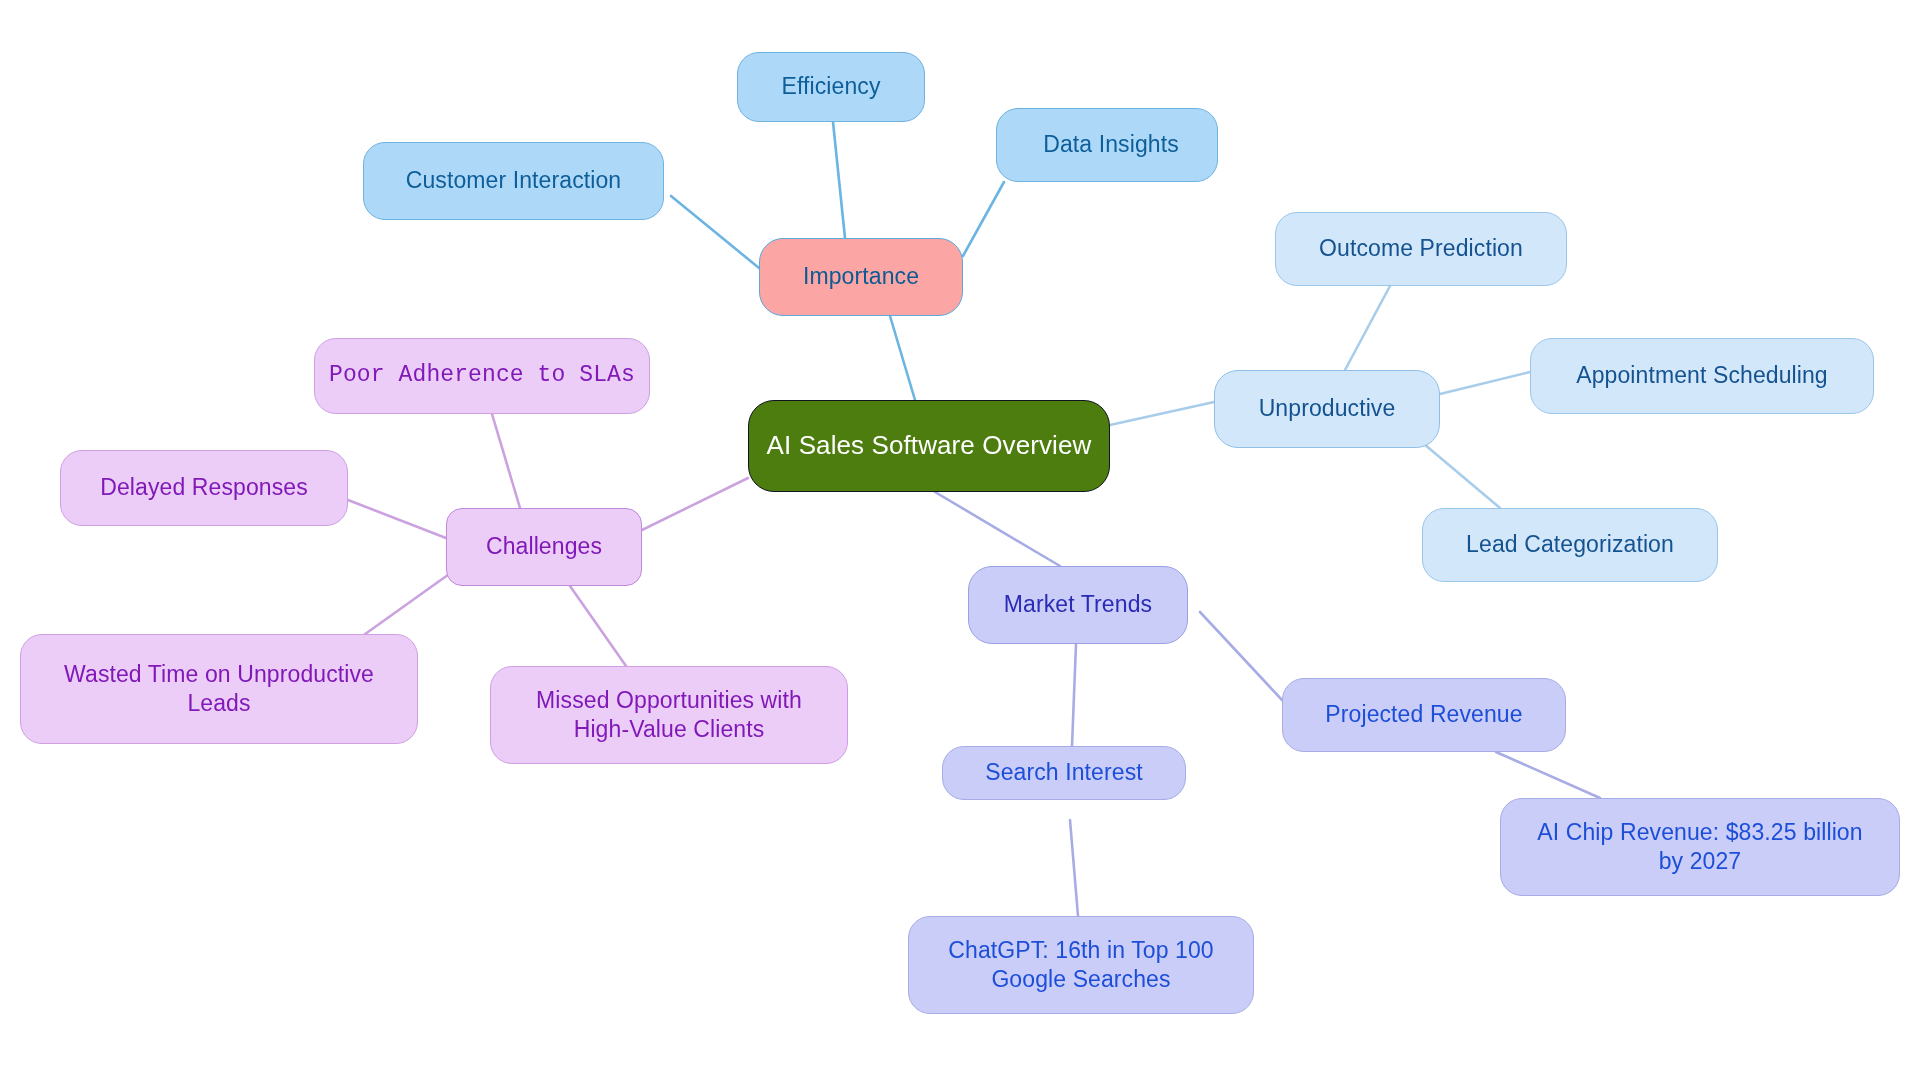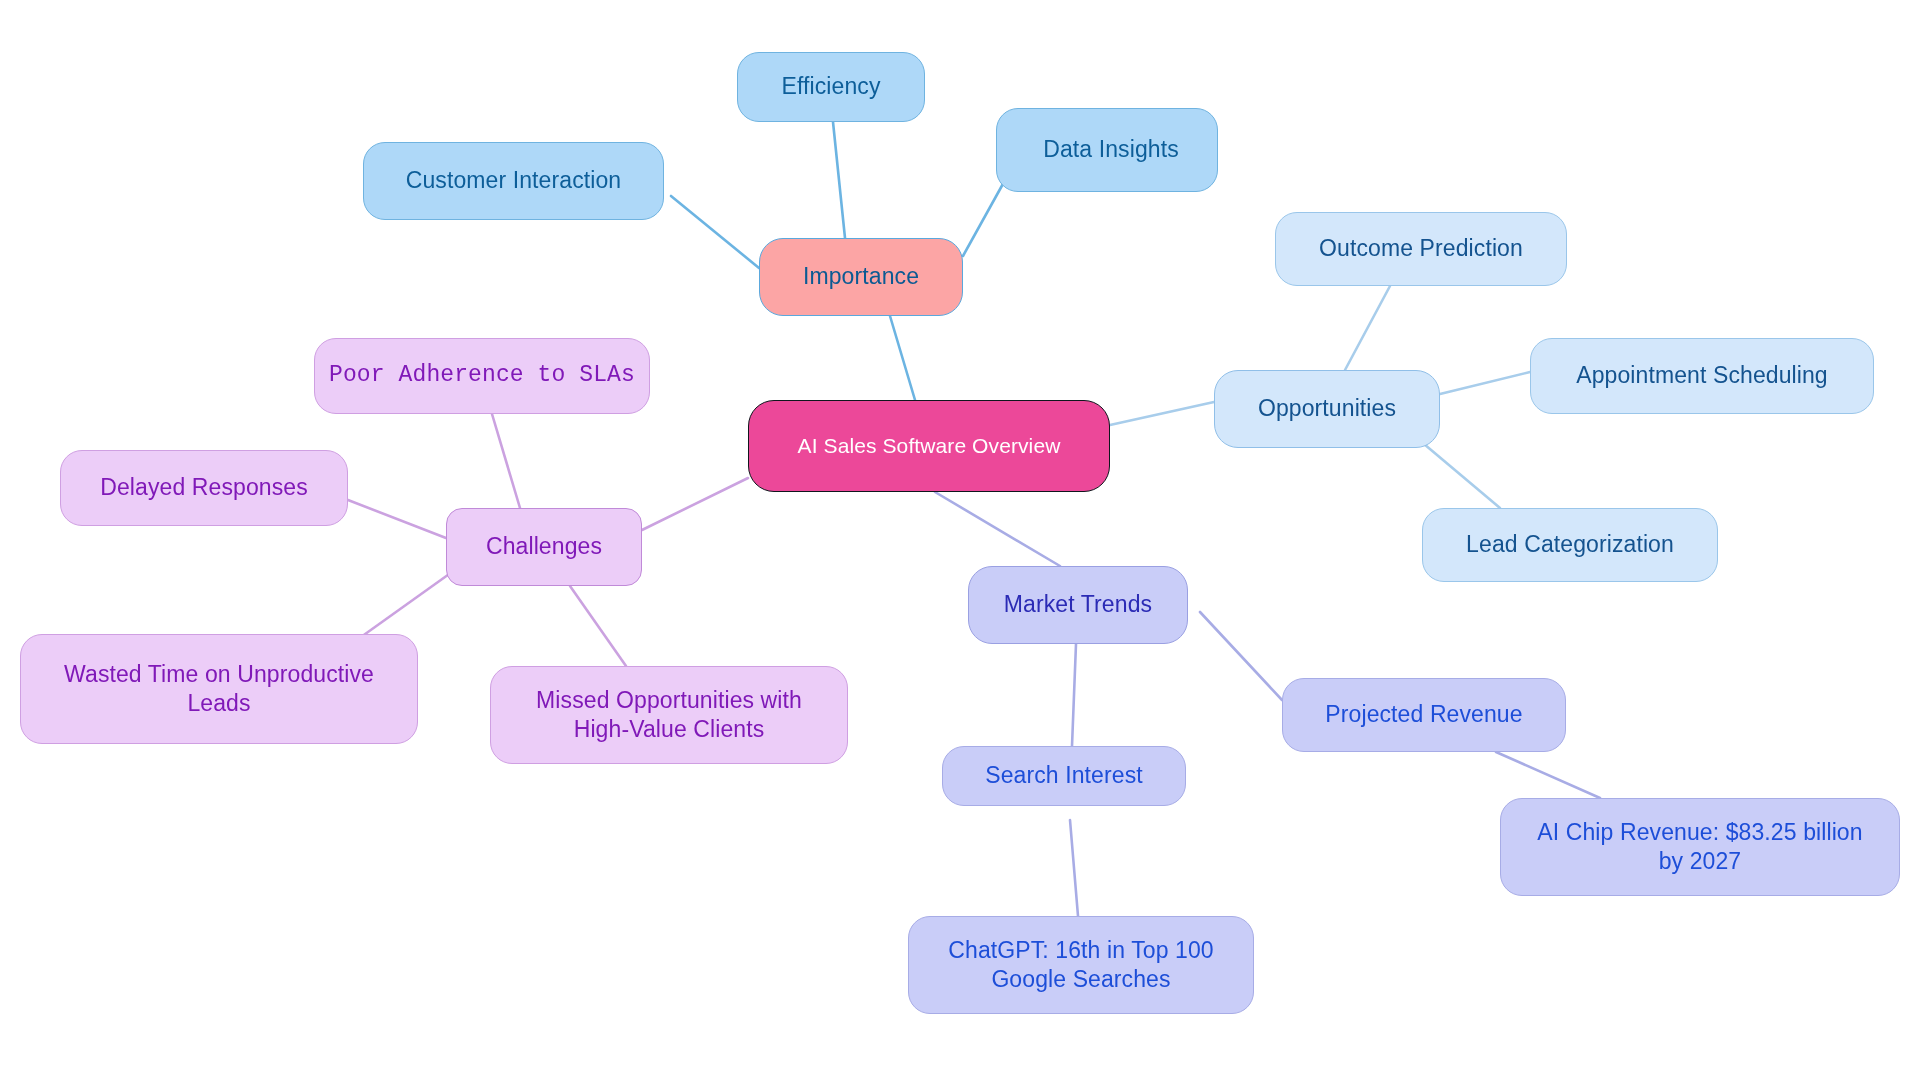--- a/index.html
+++ b/index.html
@@ -34,25 +34,25 @@
     align-items: center;
     justify-content: center;
     text-align: center;
     border-style: solid;
     border-width: 1.6px;
     line-height: 1.28;
     white-space: pre-line;
     letter-spacing: 0.1px;
   }
   .node.root {
-    background: #ec4899;
+    background: #4d7c0f;
     border-color: #10161d;
     color: #ffffff;
     border-radius: 26px;
-    font-size: 21px;
+    font-size: 26px;
   }
   .node.lvl1 {
     border-radius: 24px;
     font-size: 23px;
   }
   .node.lvl2 {
     border-radius: 22px;
     font-size: 23px;
   }
   
@@ -90,33 +90,33 @@
       <line x1="1076" y1="644" x2="1072" y2="746" stroke="#a8ace5" stroke-width="2.6" stroke-linecap="round"></line>
       <line x1="1200" y1="612" x2="1282" y2="700" stroke="#a8ace5" stroke-width="2.6" stroke-linecap="round"></line>
       <line x1="1070" y1="820" x2="1078" y2="916" stroke="#a8ace5" stroke-width="2.6" stroke-linecap="round"></line>
       <line x1="1496" y1="752" x2="1600" y2="798" stroke="#a8ace5" stroke-width="2.6" stroke-linecap="round"></line>
     </svg>
   <div id="node-layer">
       <div class="node root" style="left: 748px; top: 400px; width: 362px; height: 92px;">AI Sales Software Overview</div>
       <div class="node lvl1 pal-importance" style="left: 759px; top: 238px; width: 204px; height: 78px;">Importance</div>
       <div class="node lvl2 pal-importance-leaf" style="left: 737px; top: 52px; width: 188px; height: 70px;">Efficiency</div>
       <div class="node lvl2 pal-importance-leaf" style="left: 363px; top: 142px; width: 301px; height: 78px;">Customer Interaction</div>
-      <div class="node lvl2 pal-importance-leaf" style="left: 996px; top: 108px; width: 222px; height: 84px; padding-left: 8px;">Data Insights</div>
-      <div class="node lvl1 pal-functionality" style="left: 1214px; top: 370px; width: 226px; height: 78px;">Opportunities</div>
+      <div class="node lvl2 pal-importance-leaf" style="left: 996px; top: 108px; width: 222px; height: 74px; padding-left: 8px;">Data Insights</div>
+      <div class="node lvl1 pal-functionality" style="left: 1214px; top: 370px; width: 226px; height: 78px;">Unproductive</div>
       <div class="node lvl2 pal-functionality-leaf" style="left: 1275px; top: 212px; width: 292px; height: 74px;">Outcome Prediction</div>
       <div class="node lvl2 pal-functionality-leaf" style="left: 1530px; top: 338px; width: 344px; height: 76px;">Appointment Scheduling</div>
       <div class="node lvl2 pal-functionality-leaf" style="left: 1422px; top: 508px; width: 296px; height: 74px;">Lead Categorization</div>
       <div class="node lvl1 pal-challenges" style="left: 446px; top: 508px; width: 196px; height: 78px; border-radius: 16px;">Challenges</div>
       <div class="node lvl2 pal-challenges-leaf" style="left: 314px; top: 338px; width: 336px; height: 76px; font-family: Liberation Mono, monospace;">Poor Adherence to SLAs</div>
       <div class="node lvl2 pal-challenges-leaf" style="left: 60px; top: 450px; width: 288px; height: 76px;">Delayed Responses</div>
       <div class="node lvl2 pal-challenges-leaf" style="left: 20px; top: 634px; width: 398px; height: 110px;">Wasted Time on Unproductive
 Leads</div>
       <div class="node lvl2 pal-challenges-leaf" style="left: 490px; top: 666px; width: 358px; height: 98px;">Missed Opportunities with
 High-Value Clients</div>
       <div class="node lvl1 pal-market" style="left: 968px; top: 566px; width: 220px; height: 78px;">Market Trends</div>
-      <div class="node lvl2 pal-market-leaf" style="left: 942px; top: 746px; width: 244px; height: 60px;">Search Interest</div>
+      <div class="node lvl2 pal-market-leaf" style="left: 942px; top: 746px; width: 244px; height: 54px;">Search Interest</div>
       <div class="node lvl2 pal-market-leaf" style="left: 1282px; top: 678px; width: 284px; height: 74px;">Projected Revenue</div>
       <div class="node lvl2 pal-market-leaf" style="left: 908px; top: 916px; width: 346px; height: 98px;">ChatGPT: 16th in Top 100
 Google Searches</div>
       <div class="node lvl2 pal-market-leaf" style="left: 1500px; top: 798px; width: 400px; height: 98px;">AI Chip Revenue: $83.25 billion
 by 2027</div>
     </div>
 </div>
 
 </body></html>

